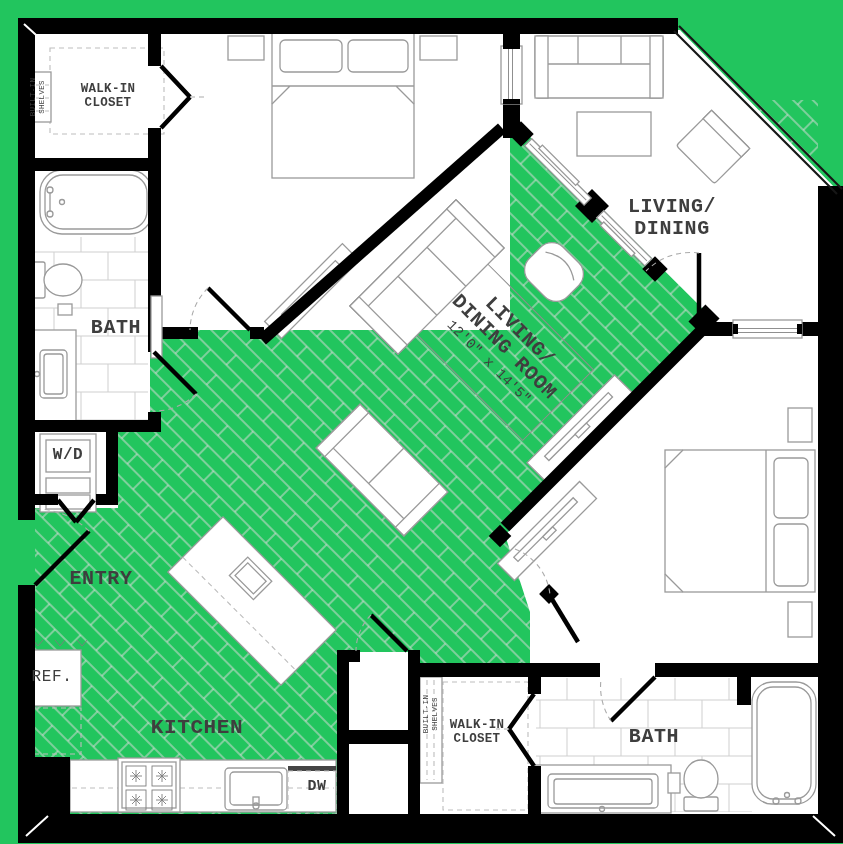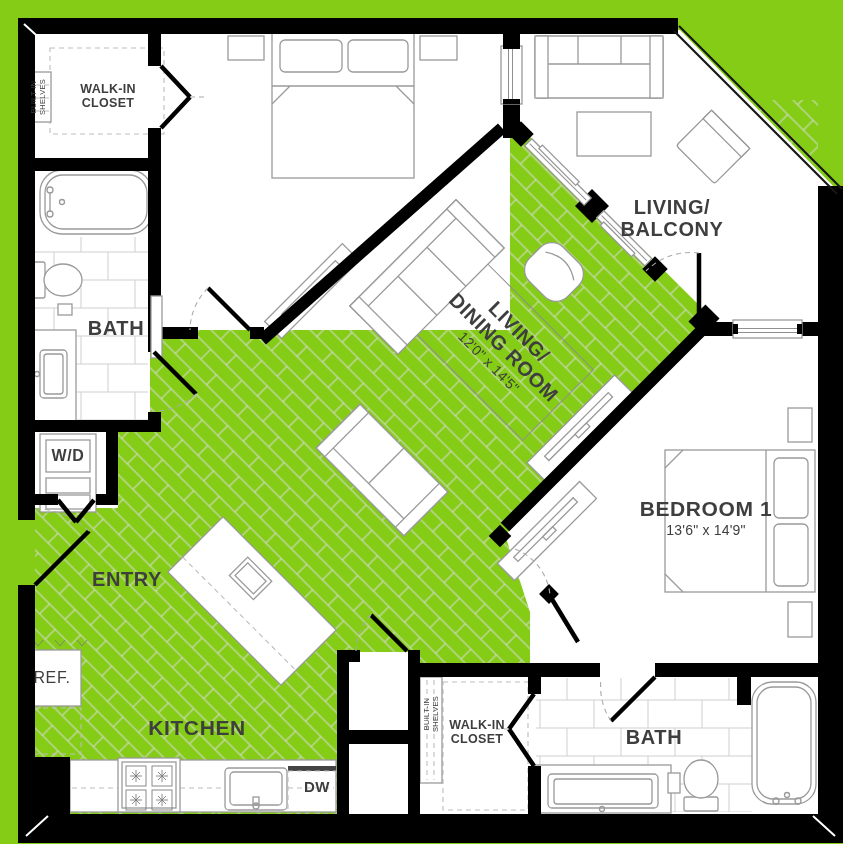--- a/index.html
+++ b/index.html
@@ -1,16 +1,16 @@
 <!DOCTYPE html>
 <html><head>
 <meta charset="utf-8">
 <style>
   html,body{margin:0;padding:0;background:#fff}
-  .plan{position:relative;width:843px;height:844px;background:#84cc16;font-family:Liberation Sans, sans-serif;overflow:hidden}
+  .plan{position:relative;width:843px;height:844px;background:#22c55e;font-family:Liberation Mono, monospace;overflow:hidden}
   .plan svg{position:absolute;left:0;top:0}
   .lbl{position:absolute;transform:translate(-50%,-50%);color:#3e3e3e;font-weight:600;letter-spacing:.6px;text-align:center;line-height:1.12;white-space:nowrap}
   .room{font-size:20px}
   .big{font-size:21px}
   .dims{font-size:14px;font-weight:500;letter-spacing:.2px;margin-top:2px}
   .mid{font-size:16px}
   .small{font-size:12.5px;letter-spacing:.3px}
   .tiny{font-size:7.5px;letter-spacing:.3px;font-weight:500;line-height:1.25}
   .rot45{transform:translate(-50%,-50%) rotate(45deg)}
   .rot270{transform:translate(-50%,-50%) rotate(-90deg)}
@@ -369,39 +369,35 @@
 <div class="lbl small" style="left:108px;top:96px">
   <div>WALK-IN</div>
       <div>CLOSET</div>
 </div>
 <div class="lbl tiny rot270" style="left:38px;top:97px">
   <div>BUILT-IN</div>
       <div>SHELVES</div>
 </div>
 <div class="lbl room" style="left:672px;top:218px">
   <div>LIVING/</div>
-      <div>BALCONY</div>
+      <div>DINING</div>
 </div>
 <div class="lbl room" style="left:116px;top:328px">
   <div>BATH</div>
 </div>
 <div class="lbl room rot45" style="left:505px;top:346px">
   <div>LIVING/</div>
   <div>DINING ROOM</div>
   <div class="dims">12'0" x 14'5"</div>
 </div>
 <div class="lbl mid" style="left:68px;top:456px">
   <div>W/D</div>
 </div>
-<div class="lbl room" style="left:127px;top:579px">
+<div class="lbl room" style="left:101px;top:579px">
   <div>ENTRY</div>
-</div>
-<div class="lbl big" style="left:706px;top:518px">
-  <div>BEDROOM 1</div>
-  <div class="dims">13'6" x 14'9"</div>
 </div>
 <div class="lbl" style="left:52px;top:678px;font-size:16px;font-weight:500">
   <div>REF.</div>
 </div>
 <div class="lbl big" style="left:197px;top:728px">
   <div>KITCHEN</div>
 </div>
 <div class="lbl" style="left:317px;top:787px;font-size:15px">
   <div>DW</div>
 </div>

